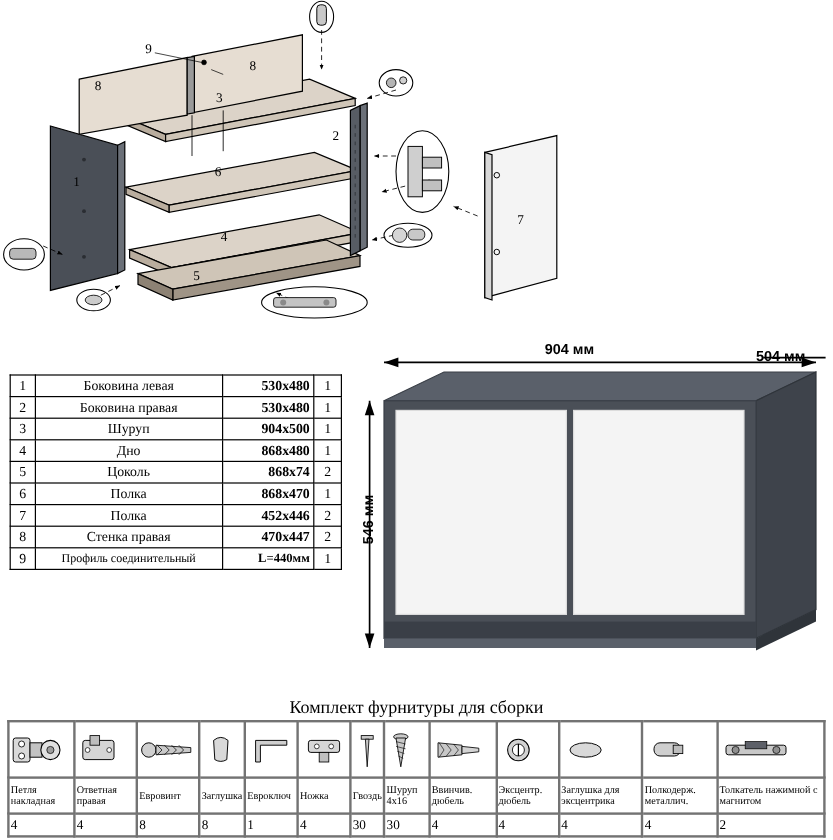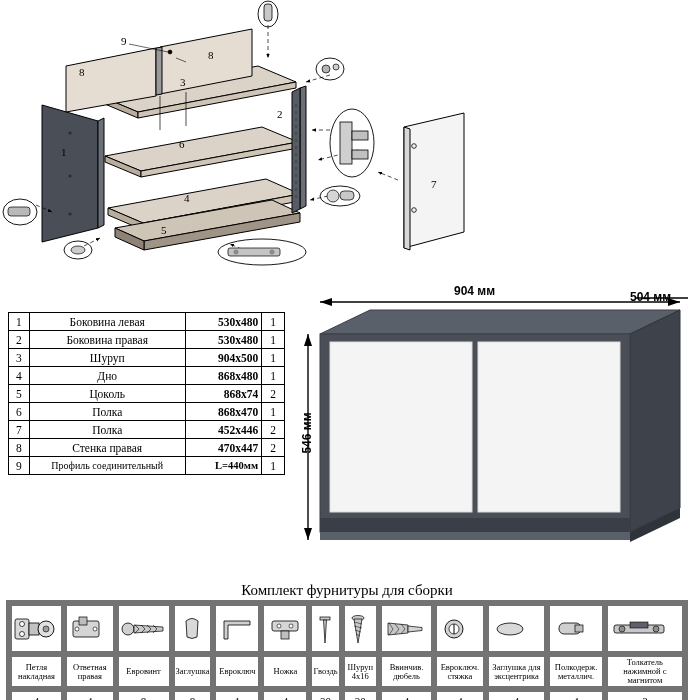--- a/index.html
+++ b/index.html
@@ -26,21 +26,21 @@
   
   .cabwrap{position:absolute;left:300px;top:296px;width:390px;height:250px;}
 
   .dimtxt{position:absolute;font-family:"Liberation Sans",sans-serif;font-weight:bold;font-size:12px;}
 
   
   .hwtitle{position:absolute;left:0;top:582px;width:694px;text-align:center;
            font-family:"Liberation Serif",serif;font-size:15px;}
   .hw{position:absolute;left:6px;top:600px;width:682px;border-collapse:collapse;
       font-family:"Liberation Serif",serif;font-size:8.5px;}
-  .hw td{border:6px solid #737373;text-align:center;vertical-align:middle;}
+  .hw td{border:2px solid #737373;text-align:left;vertical-align:middle;}
   .hw tr.icons td{height:45px;padding:0;}
   .hw tr.names td{height:26px;line-height:9px;padding:1px 1px;}
   .hw tr.counts td{height:15px;font-size:11px;}
 </style>
 </head>
 <body>
 
 <div class="root">
 
   <div class="diagram">
@@ -359,21 +359,21 @@
       <tr class="names">
         <td>Петля накладная</td>
         <td>Ответная правая</td>
         <td>Евровинт</td>
         <td>Заглушка</td>
         <td>Евроключ</td>
         <td>Ножка</td>
         <td>Гвоздь</td>
         <td>Шуруп 4х16</td>
         <td>Ввинчив. дюбель</td>
-        <td>Евроключ. стяжка</td>
+        <td>Эксцентр. дюбель</td>
         <td>Заглушка для эксцентрика</td>
         <td>Полкодерж. металлич.</td>
         <td>Толкатель нажимной с магнитом</td>
       </tr>
       <tr class="counts">
         <td>4</td>
         <td>4</td>
         <td>8</td>
         <td>8</td>
         <td>1</td>

